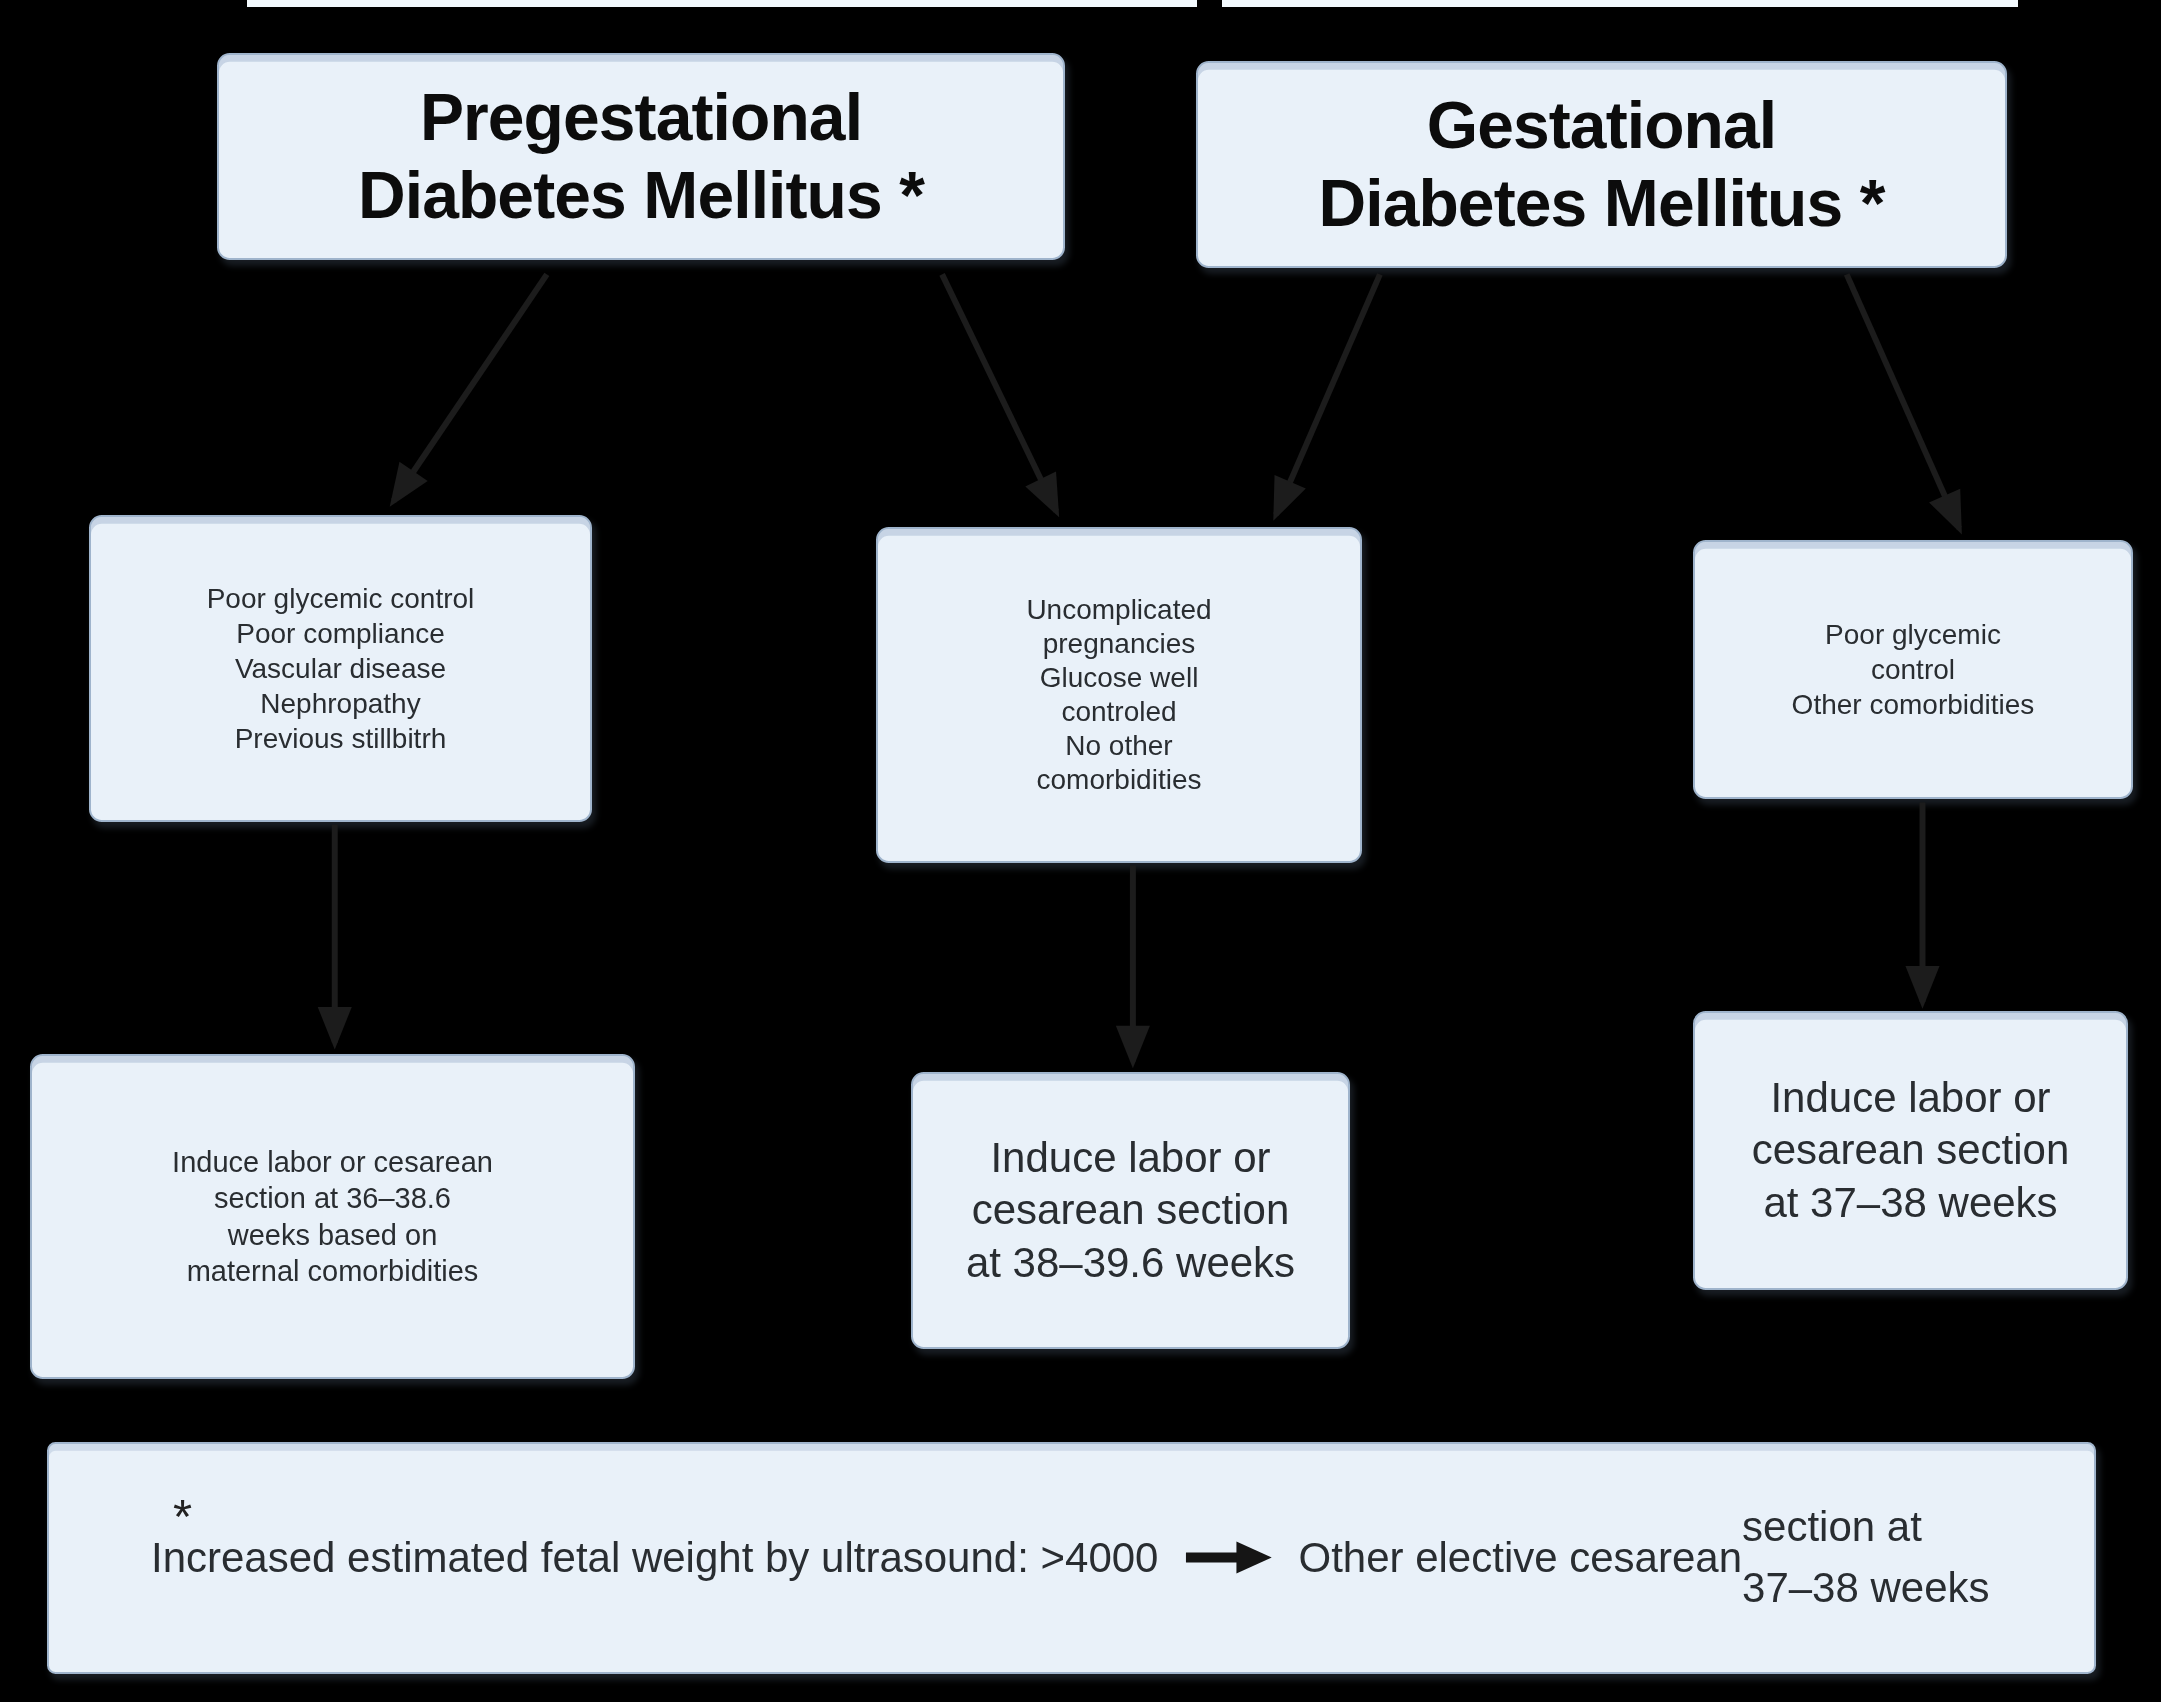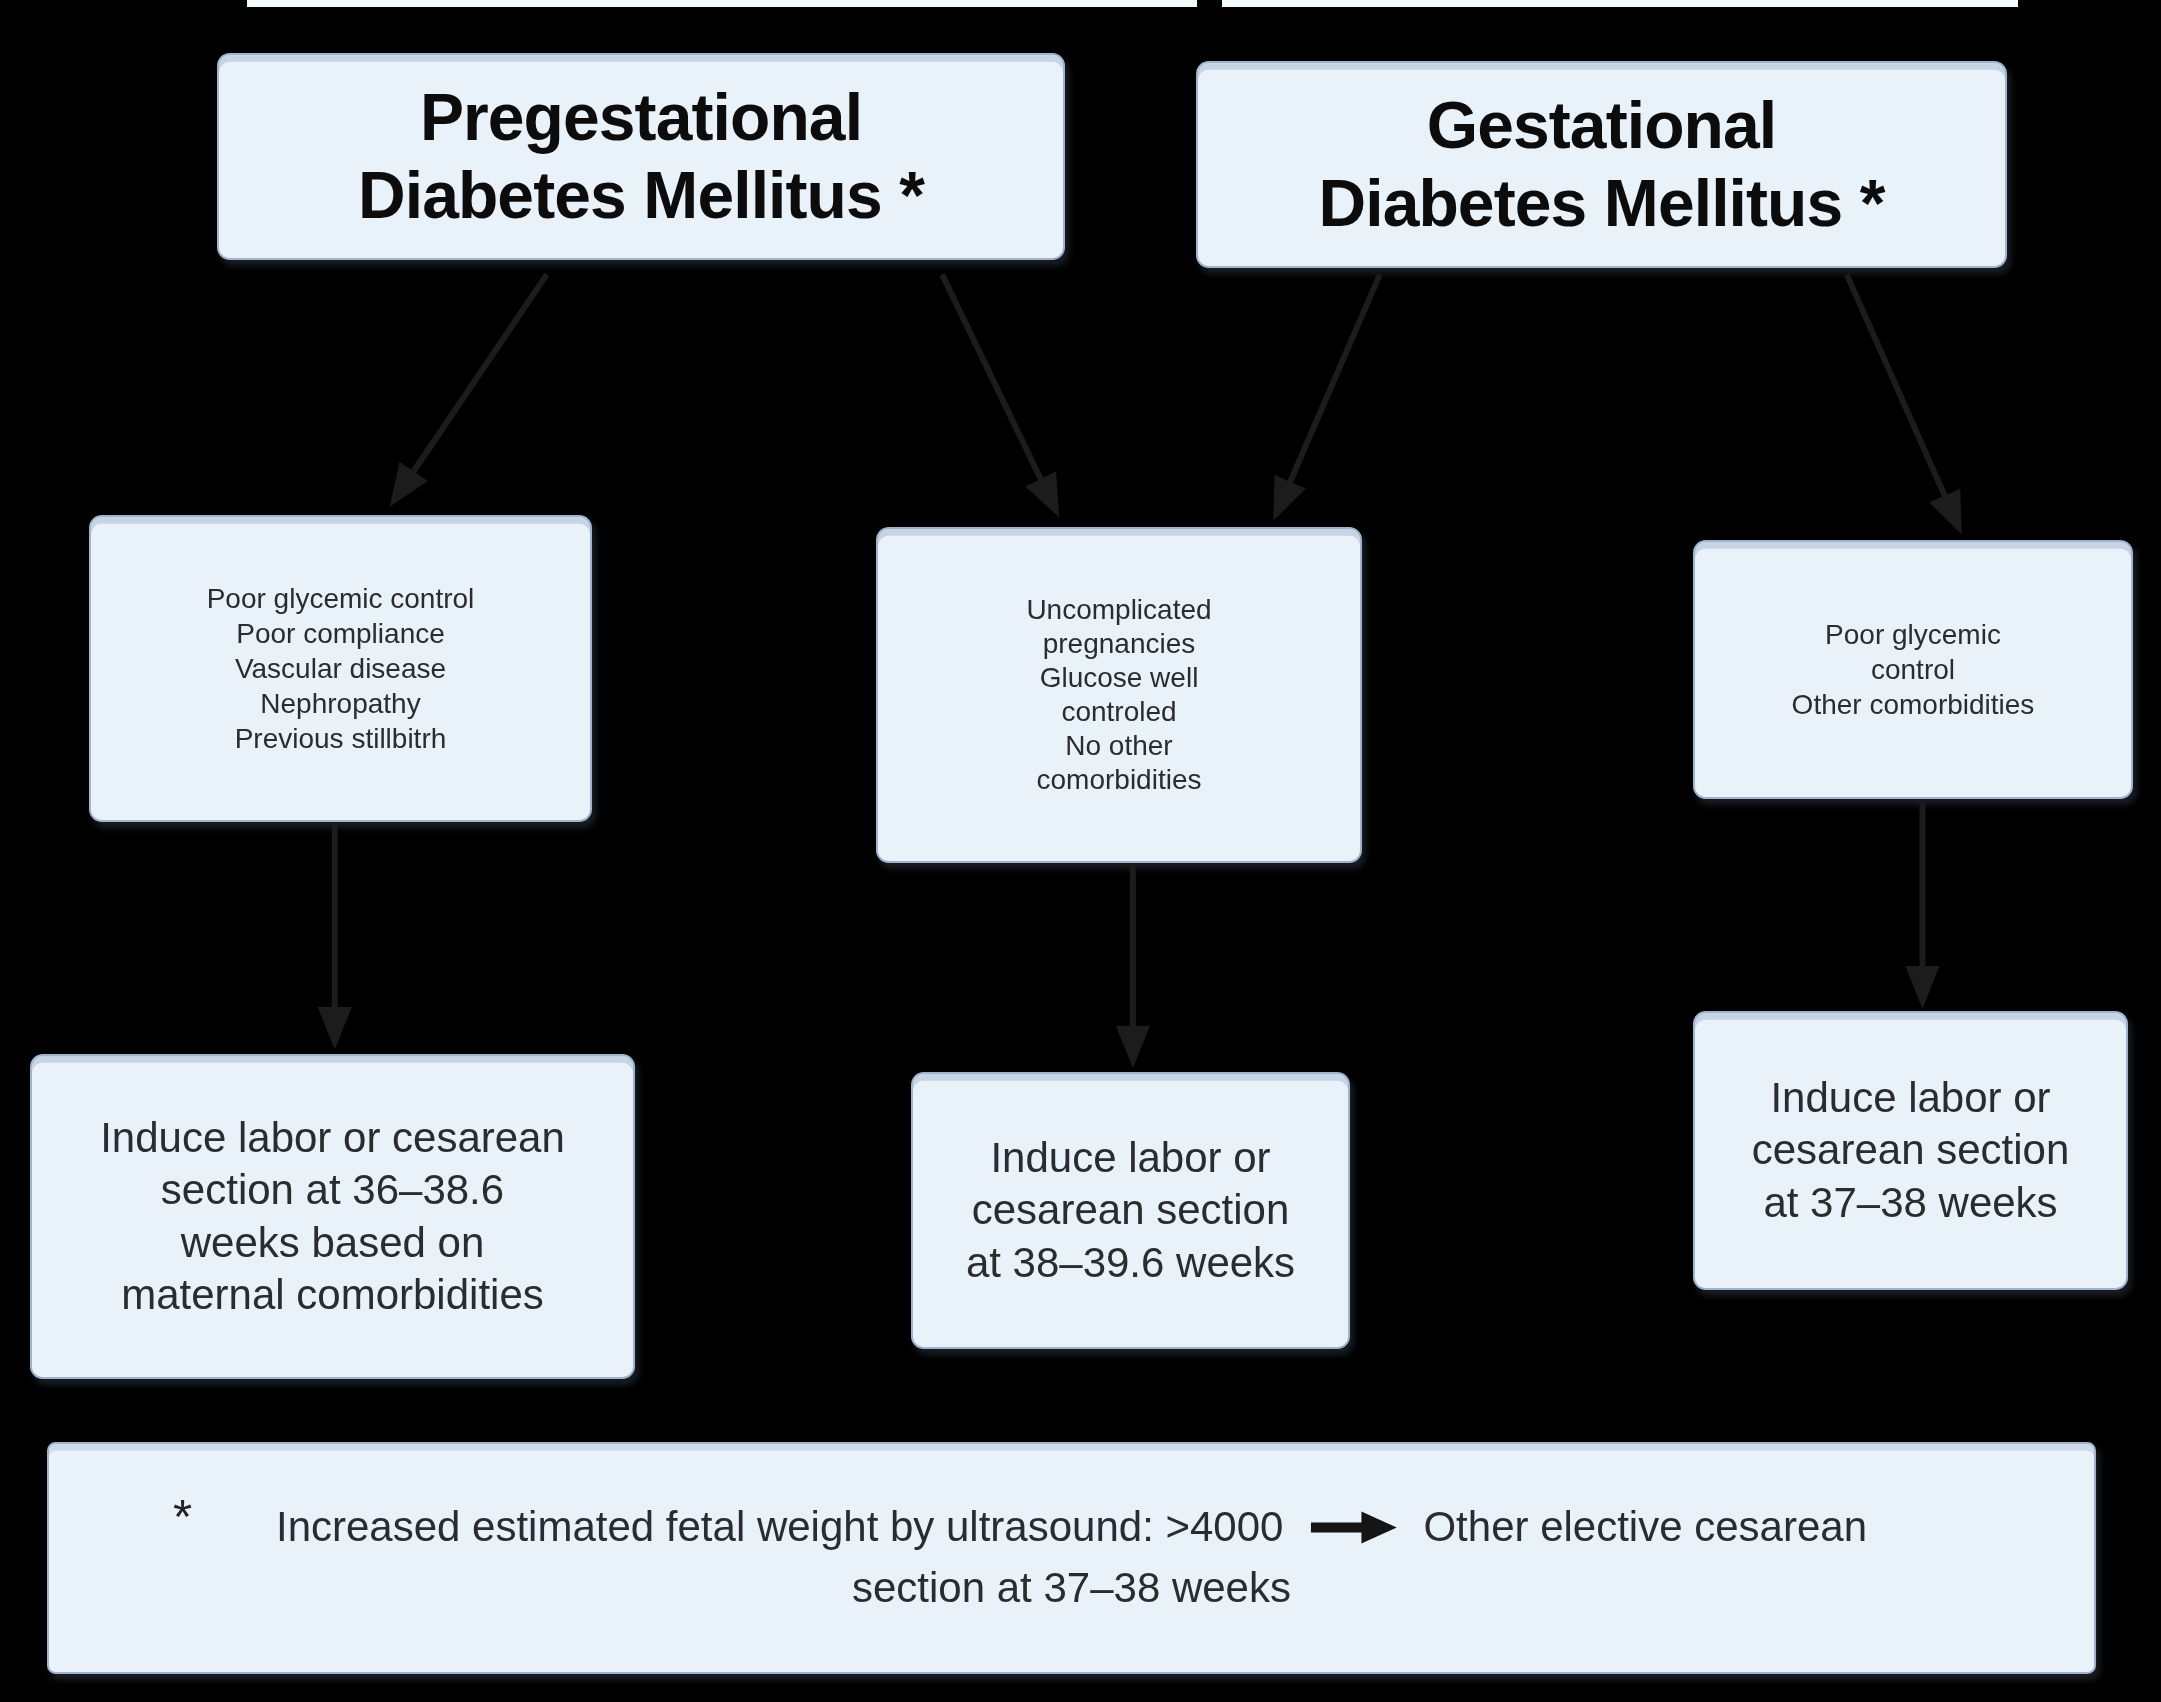--- a/index.html
+++ b/index.html
@@ -47,21 +47,21 @@
     font-weight: 400;
     line-height: 1.25;
     color: var(--body-color, #292d31);
   }
   
   #node-pregestational      { left: 217px;  top: 53px;   width: 848px; height: 207px; }
   #node-gestational         { left: 1196px; top: 53px;   width: 811px; height: 207px; margin-top: 8px; }
   #node-pgdm-risk           { left: 89px;  top: 515px;  width: 503px; height: 307px; }
   #node-uncomplicated       { left: 876px; top: 527px;  width: 486px; height: 336px; line-height: 1.22; text-align: center; }
   #node-gdm-risk            { left: 1693px; top: 540px;  width: 440px; height: 259px; }
-  #node-outcome-pgdm        { left: 30px;   top: 1054px; width: 605px; height: 325px; font-size: 42px; }
+  #node-outcome-pgdm        { left: 30px;   top: 1054px; width: 605px; height: 325px; font-size: 29px; }
   #node-outcome-uncomp      { left: 911px; top: 1072px; width: 439px; height: 277px; font-size: 42px; }
   #node-outcome-gdm         { left: 1693px; top: 1011px; width: 435px; height: 279px; font-size: 42px; }
 
   #arrow-layer {
     position: absolute;
     left: 0;
     top: 0;
     width: 2161px;
     height: 1703px;
     pointer-events: none;
@@ -92,21 +92,21 @@
     font-weight: 400;
     color: #222;
   }
   .footnote-text {
     position: absolute;
     left: 102px;
     right: 102px;
     top: 0;
     height: 100%;
     display: flex;
-    flex-direction: column;
+    flex-direction: row;
     align-items: center;
     justify-content: center;
     color: var(--body-color, #292d31);
     font-size: 42px;
     line-height: 1.45;
   }
   .footnote-line1 {
     white-space: nowrap;
     display: flex;
     align-items: center;

